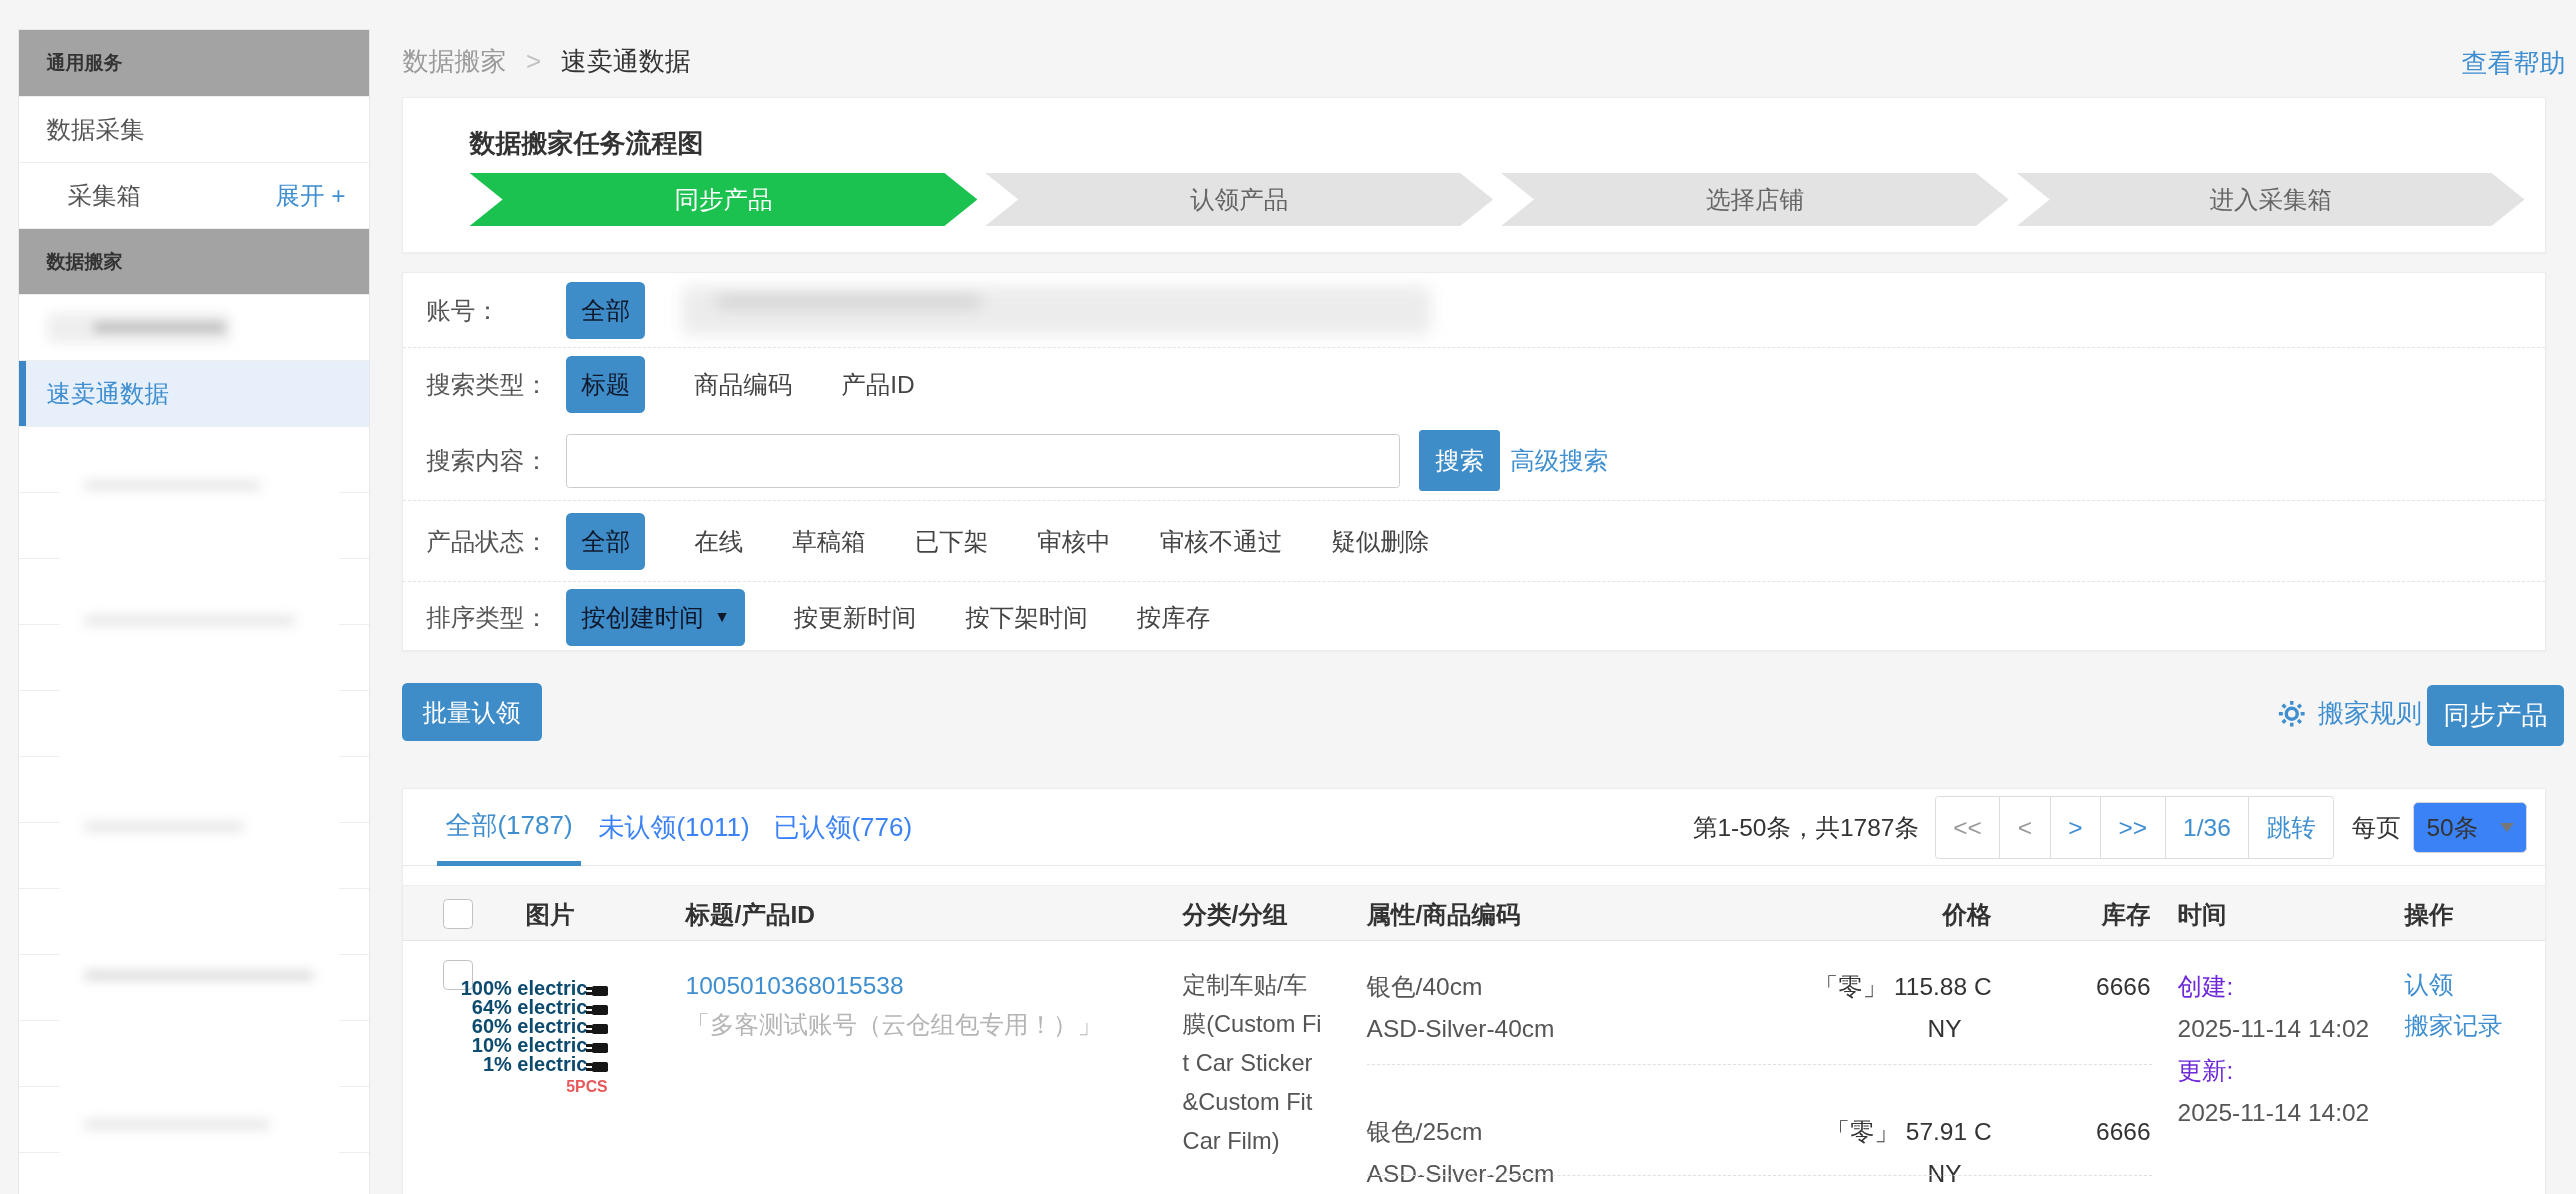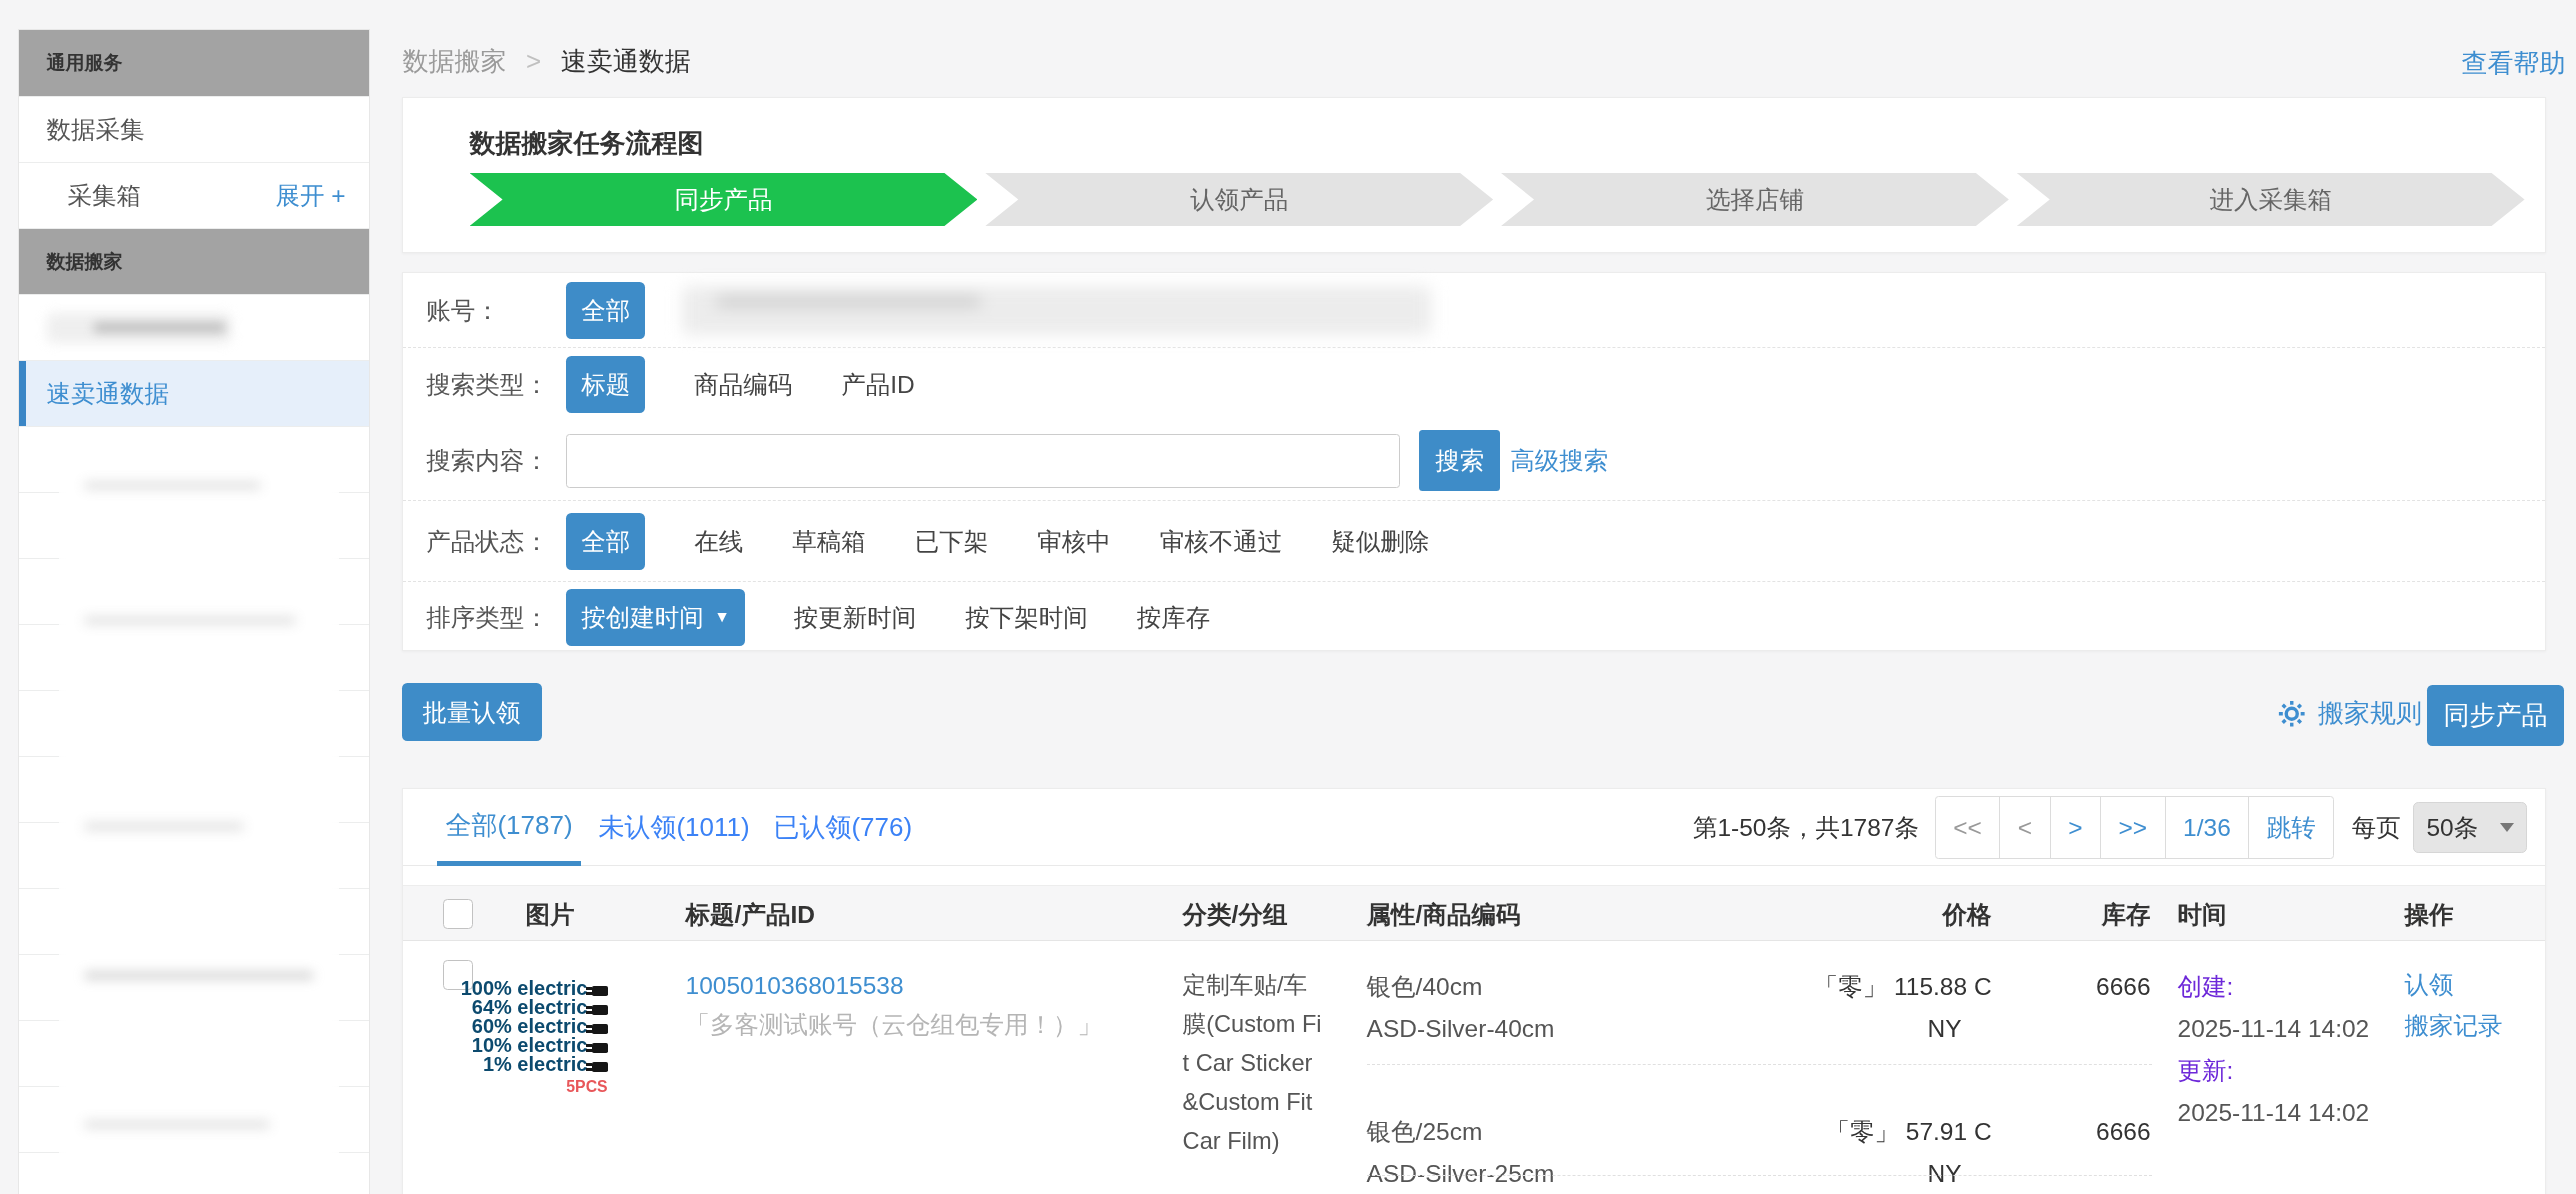--- a/index.html
+++ b/index.html
@@ -45,21 +45,21 @@
     background:#e3e3e3; color:#666; font-size:24.5px;
     clip-path:polygon(0 0, calc(100% - 33px) 0, 100% 50%, calc(100% - 33px) 100%, 0 100%, 33px 50%); }
   .step:last-child { margin-right:0; }
   .step-active { background:#1cc24f; color:#fff; }
 
   
   #filter-card { top:272px; height:379px; }
   .f-row { display:flex; align-items:center; padding-left:23.6px; }
   .f-label { width:140px; color:#555; flex:none; }
   .dash-top { border-top:1.8px dashed #e3e3e3; }
-  .tag { background:#3e8cc8; color:#ffffff; border-radius:5.3px; padding:12px 15px;
+  .tag { background:#3e8cc8; color:#0f172a; border-radius:5.3px; padding:12px 15px;
     cursor:pointer; display:inline-flex; align-items:center; }
   .f-opt { color:#444; margin-left:49px; cursor:pointer; }
   #r1 { height:74px; } #r2 { height:74px; } #r3 { height:79px; } #r4 { height:81px; } #r5 { height:71px; }
   #account-blur { width:749px; height:49px; margin-left:37px; background:#ececec;
     border-radius:7px; filter:blur(7.9px); position:relative; }
   #account-blur i { position:absolute; left:35px; top:12.3px; width:263px; height:7px;
     background:#bdbdbd; display:block; }
   #search-input { width:834px; height:54px; border:1.8px solid #ccc; border-radius:3.5px;
     font-size:24.5px; padding:0 14px; color:#333; background:#fff; }
   #search-btn { margin-left:19px; width:81px; height:61px; background:#3e8cc8; color:#fff;
@@ -89,21 +89,21 @@
   #pager-summary { color:#333; margin-right:15.8px; }
   #pager-group { display:flex; align-items:stretch; height:63px; border:0.9px solid #dcdcdc;
     border-radius:3.5px; overflow:hidden; background:#fff; }
   .pg-cell { display:flex; align-items:center; justify-content:center; padding:0 17.5px;
     border-left:0.9px solid #dcdcdc; cursor:pointer; font-size:24.5px; }
   .pg-cell:first-child { border-left:none; }
   .pg-dim { color:#999; } .pg-blue { color:#3e8ed0; }
   #per-page-label { margin:0 12.3px 0 17.5px; color:#333; }
   #per-page-select { display:flex; align-items:center; justify-content:space-between;
     width:114px; height:51px; border:1.8px solid #d6d6d6; border-radius:5.3px; padding:0 12.3px;
-    color:#333; cursor:pointer; background:#e5e5e5; }
+    color:#333; cursor:pointer; background:#3b82f6; }
   .sel-caret { width:0; height:0; border-left:7.9px solid transparent;
     border-right:7.9px solid transparent; border-top:9.6px solid #777; }
 
   
   #thead { position:absolute; left:0; top:96px; width:100%; height:56px;
     background:#f6f6f7; border-top:0.9px solid #ededed; border-bottom:0.9px solid #e5e5e5; }
   .hcell { position:absolute; top:0; height:56px; display:flex; align-items:center;
     font-weight:bold; color:#333; }
   .checkbox { display:inline-block; width:30px; height:30px; border:1.8px solid #c2c2c2;
     border-radius:4.4px; background:#fff; cursor:pointer; }

